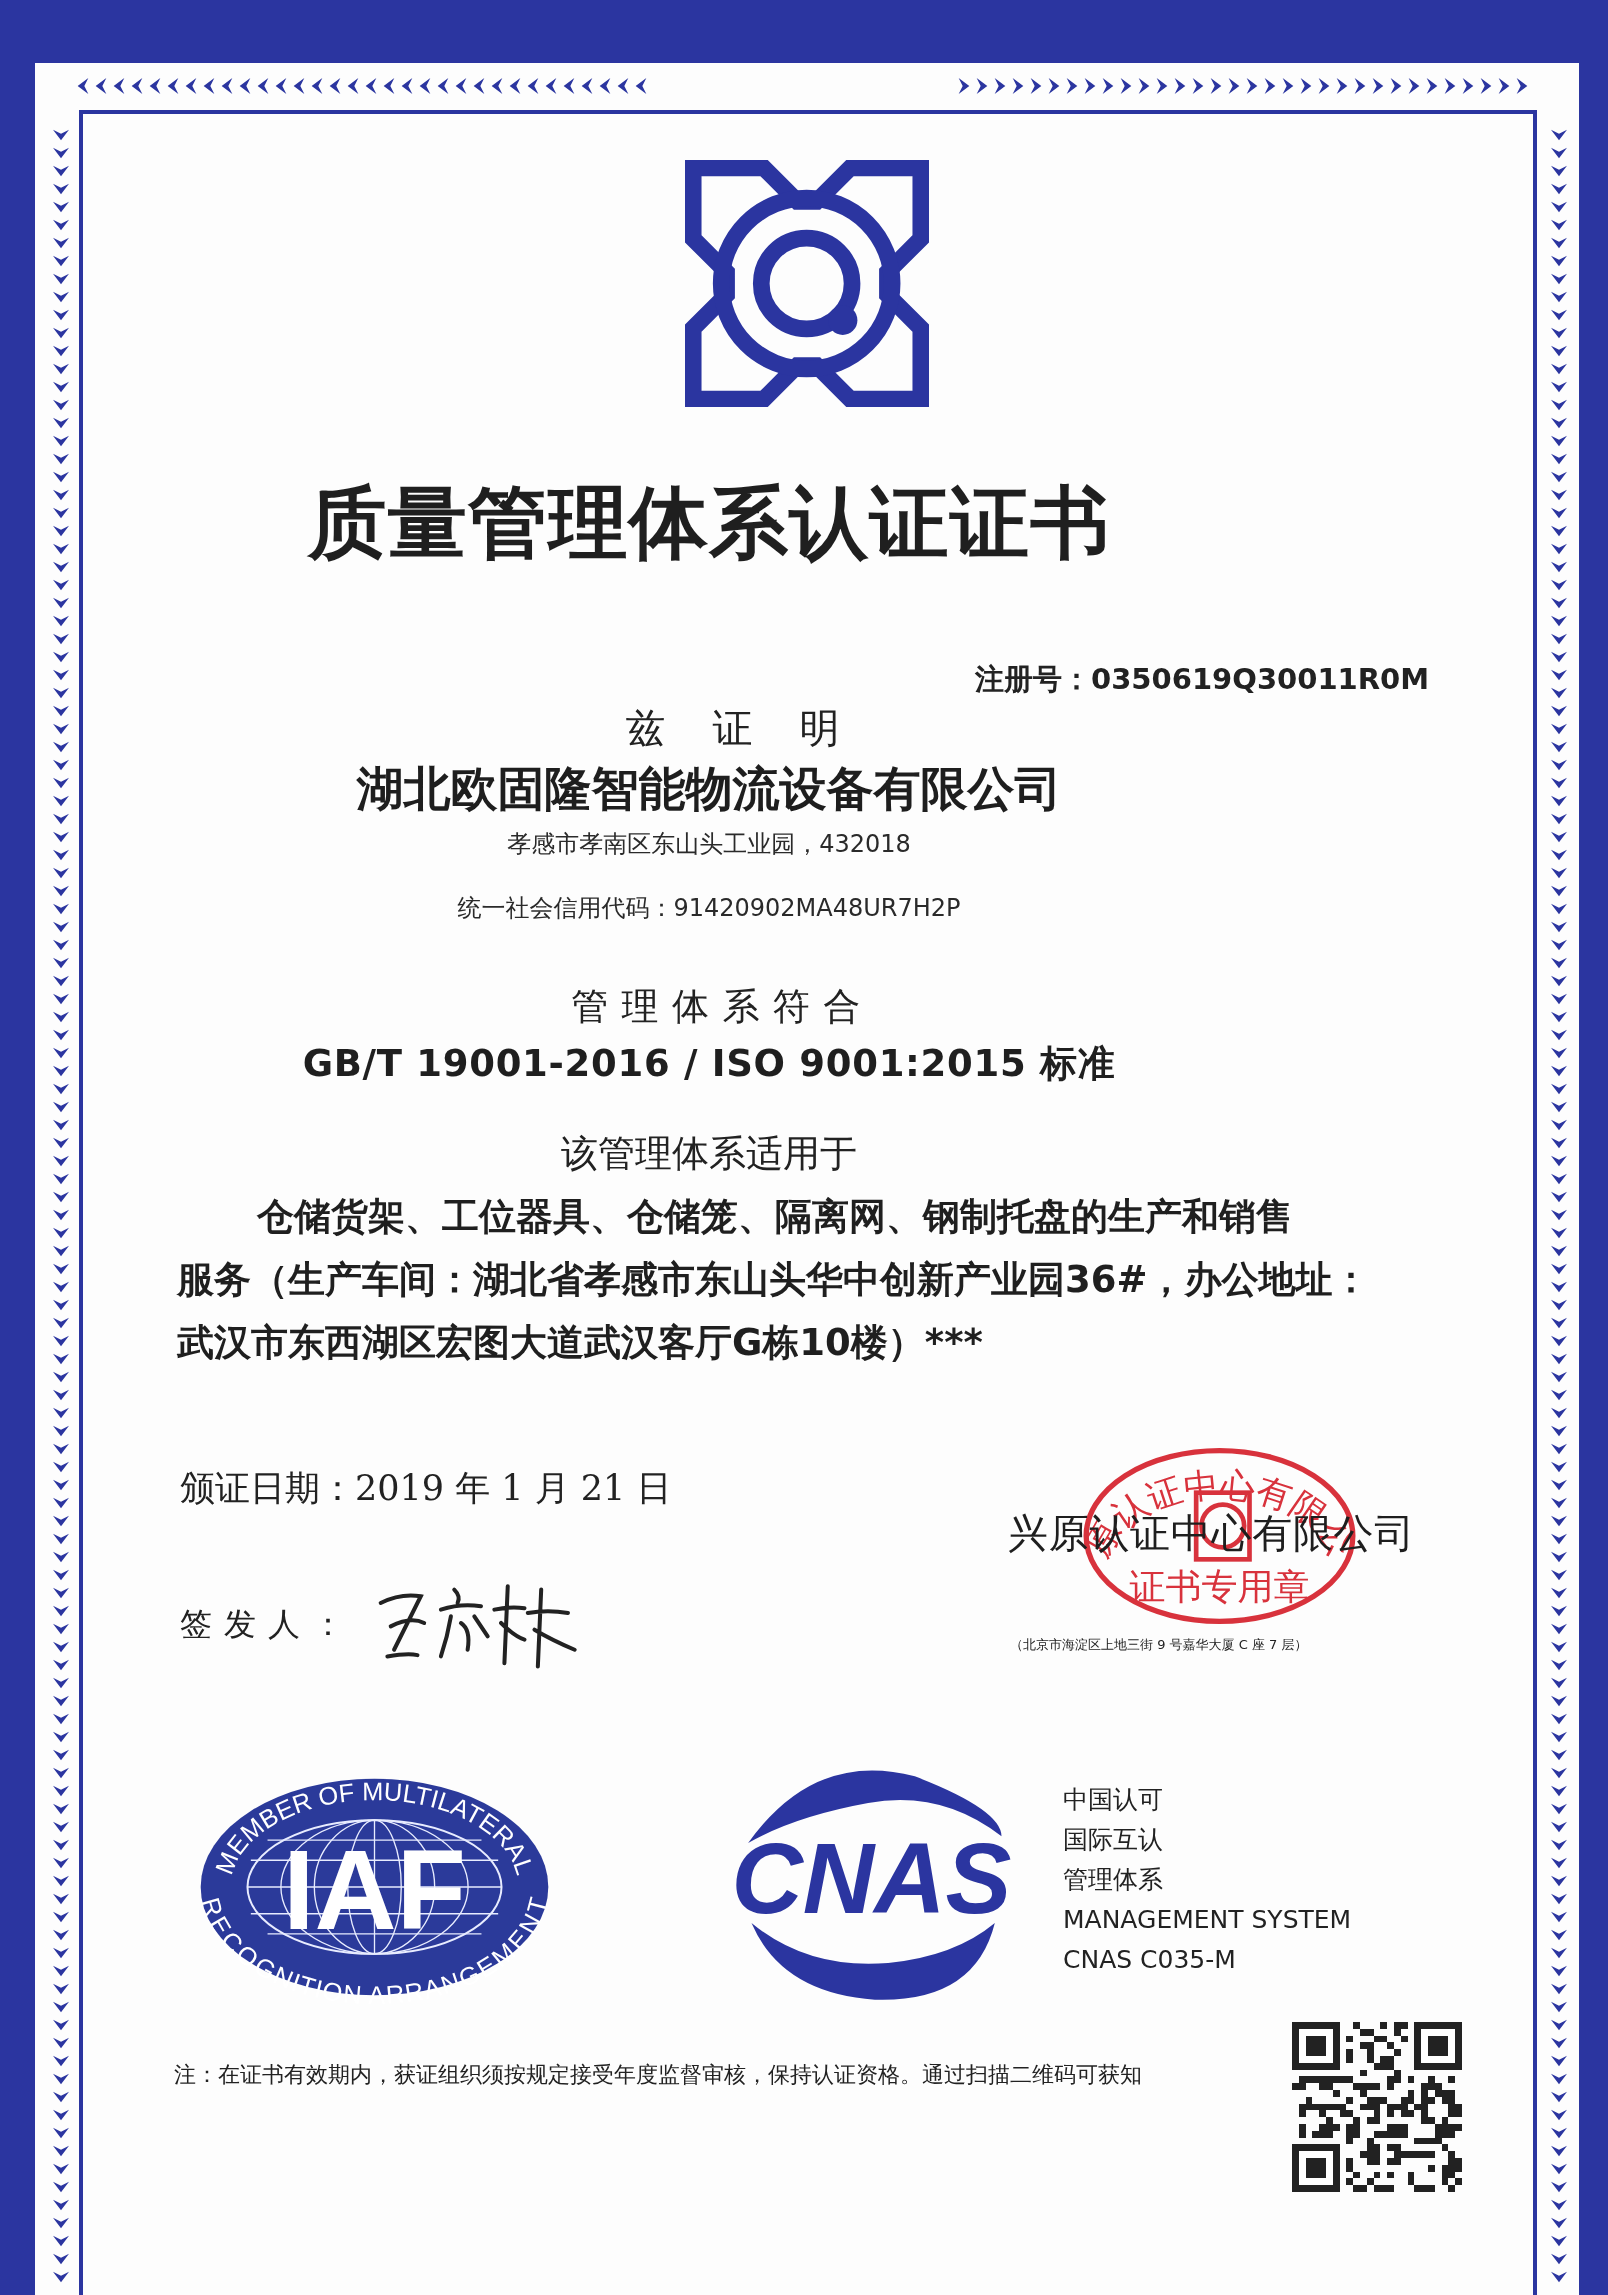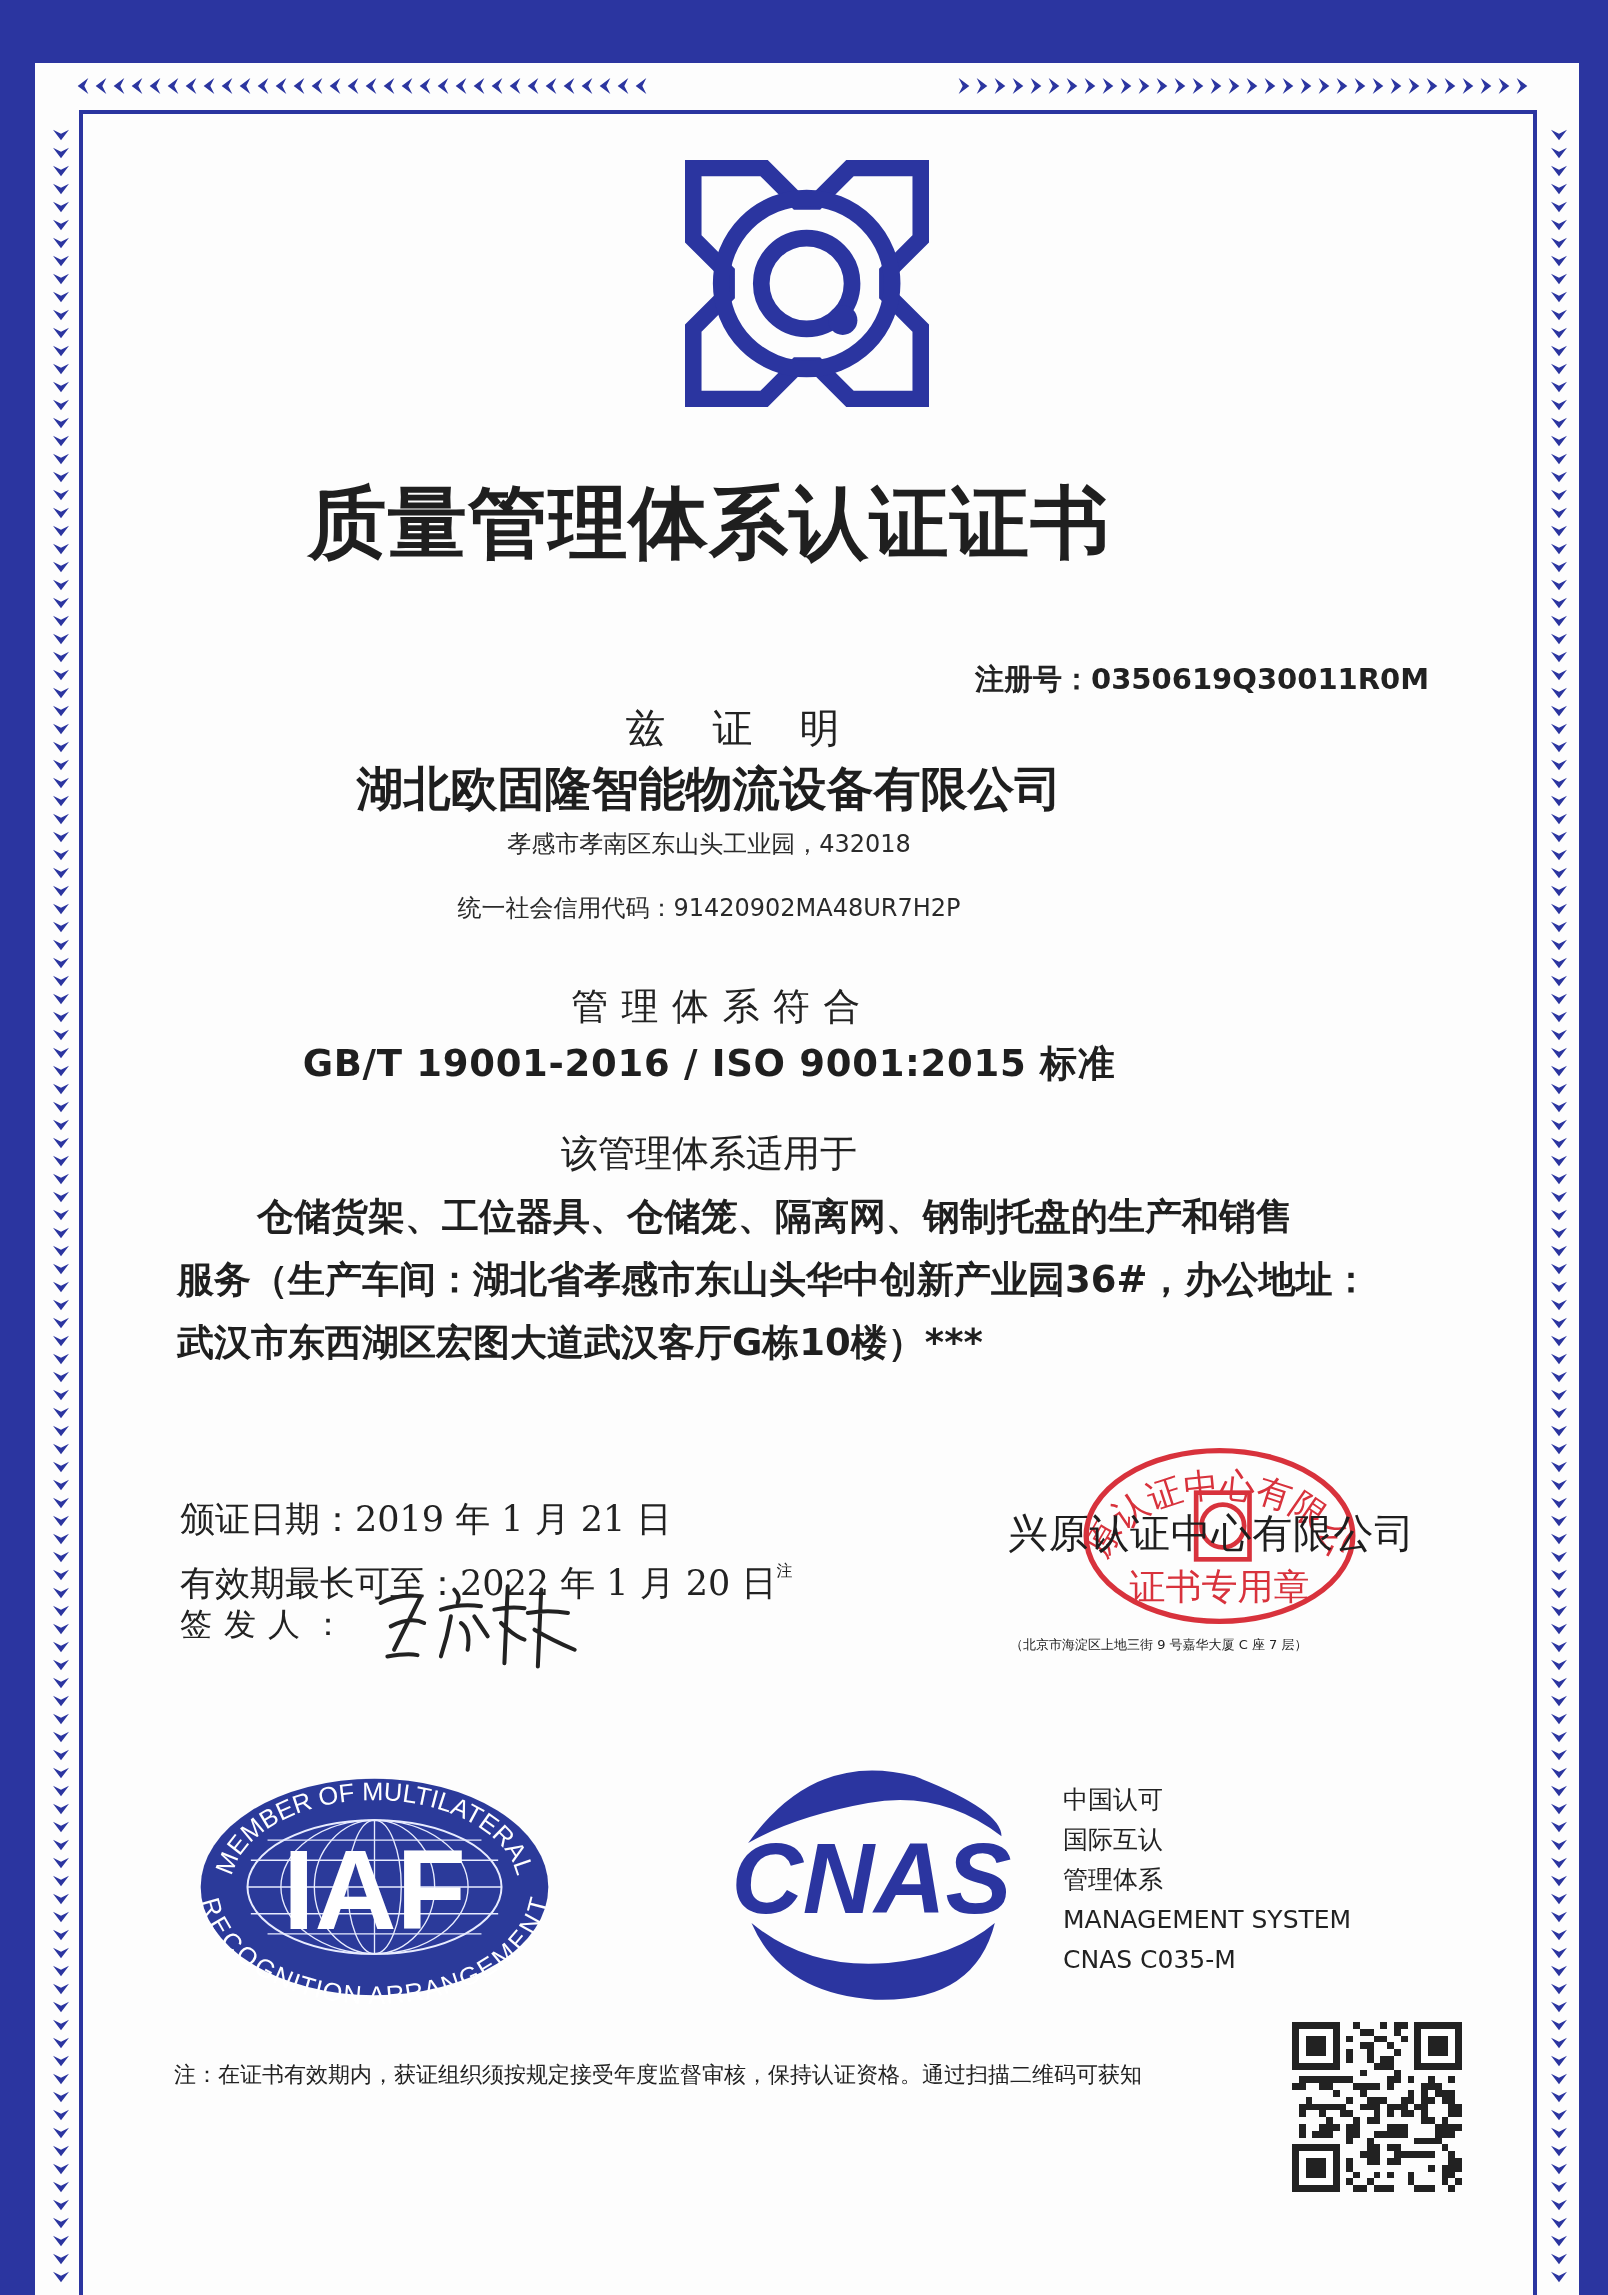--- a/index.html
+++ b/index.html
@@ -28,21 +28,21 @@
   .regno { left:975px; top:613px; font-size:29px; font-weight:bold; color:#222;margin-top:47px; }
   .certify { top:701px; font-size:40px; letter-spacing:47px; padding-left:47px; color:#222; }
   .company { top:758px; font-size:47px; font-weight:bold; color:#1e1e1e; }
   .address { top:828px; font-size:24px; color:#2a2a2a; }
   .credit { top:892px; font-size:24px; color:#2a2a2a; }
   .conform { top:982px; font-size:37px; letter-spacing:13.4px; padding-left:13.4px; color:#222; }
   .standard { top:1039px; font-size:37px; font-weight:bold; color:#1f1f1f; letter-spacing:0.7px; }
   .applies { top:1129px; font-size:37px; color:#222; }
   .scope { left:177px; top:1185px; width:1269px; font-size:37px; font-weight:bold; line-height:63px; color:#1f1f1f; }
   .scope .indent { display:inline-block; width:80px; }
-  .dates { left:180px; top:1463px; font-size:35px; line-height:51px; font-family:"DejaVu Serif","Liberation Serif",serif; color:#222;margin-top:31px; }
+  .dates { left:180px; top:1463px; font-size:35px; line-height:51px; font-family:"DejaVu Serif","Liberation Serif",serif; color:#222; }
   .dates sup { font-size:16px; vertical-align:18.7px; }
   .signer { left:180px; top:1603px; font-size:32px; font-family:Liberation Mono, monospace; letter-spacing:12px; color:#222; }
   .signature { left:374px; top:1576px; }
   .seal { left:1069px; top:1436px; }
   .issuer { left:1008px; top:1506px; font-size:40px; color:#1e1e1e; letter-spacing:0.7px; font-family:"DejaVu Serif","Liberation Serif",serif; }
   .issuer-addr { left:1002px; top:1636px; font-size:13px; color:#222;margin-left:8px; }
   .iaf { left:194px; top:1770px; }
   .cnas { left:721px; top:1763px; }
   .cnas-text { left:1063px; top:1780px; font-size:25px; line-height:40px; color:#222; }
   .note { left:174px; top:2054px; font-size:22px; color:#222; width:1042px; line-height:41px; }
@@ -1614,21 +1614,20 @@
 <div class="abs center standard">GB/T 19001-2016 / ISO 9001:2015 标准</div>
 <div class="abs center applies">该管理体系适用于</div>
 <div class="abs scope">
   <div><span class="indent"></span><span>仓储货架、工位器具、仓储笼、隔离网、钢制托盘的生产和销售</span></div>
   <div>服务（生产车间：湖北省孝感市东山头华中创新产业园36#，办公地址：</div>
   <div>武汉市东西湖区宏图大道武汉客厅G栋10楼）***</div>
 </div>
 
 <div class="abs dates">
   <div><span>颁证日期：</span><span>2019 年 1 月 21 日</span></div>
-  <div><span>有效期最长可至：</span><span>2022 年 1 月 20 日</span><sup>注</sup></div>
 </div>
 <div class="abs signer">签发人：</div>
 <div class="abs signature">
   <svg width="214" height="94" viewBox="0 0 320 140">
     <g fill="none" stroke="#222" stroke-width="6" stroke-linecap="round">
       <path d="M10 40 Q40 25 70 30 Q50 70 30 110 M25 75 Q55 60 75 70 M20 120 Q50 115 65 118"></path>
       <path d="M120 20 Q130 30 125 40 M100 50 Q130 40 160 45 M115 60 Q110 90 100 120 M130 70 Q145 80 140 110 M150 60 Q160 75 170 90"></path>
       <path d="M200 15 L195 130 M180 50 Q205 45 225 48 M190 70 Q210 90 225 95 M250 20 L245 135 M230 55 Q260 50 290 55 M240 80 Q265 95 300 110"></path>
     </g>
   </svg>

